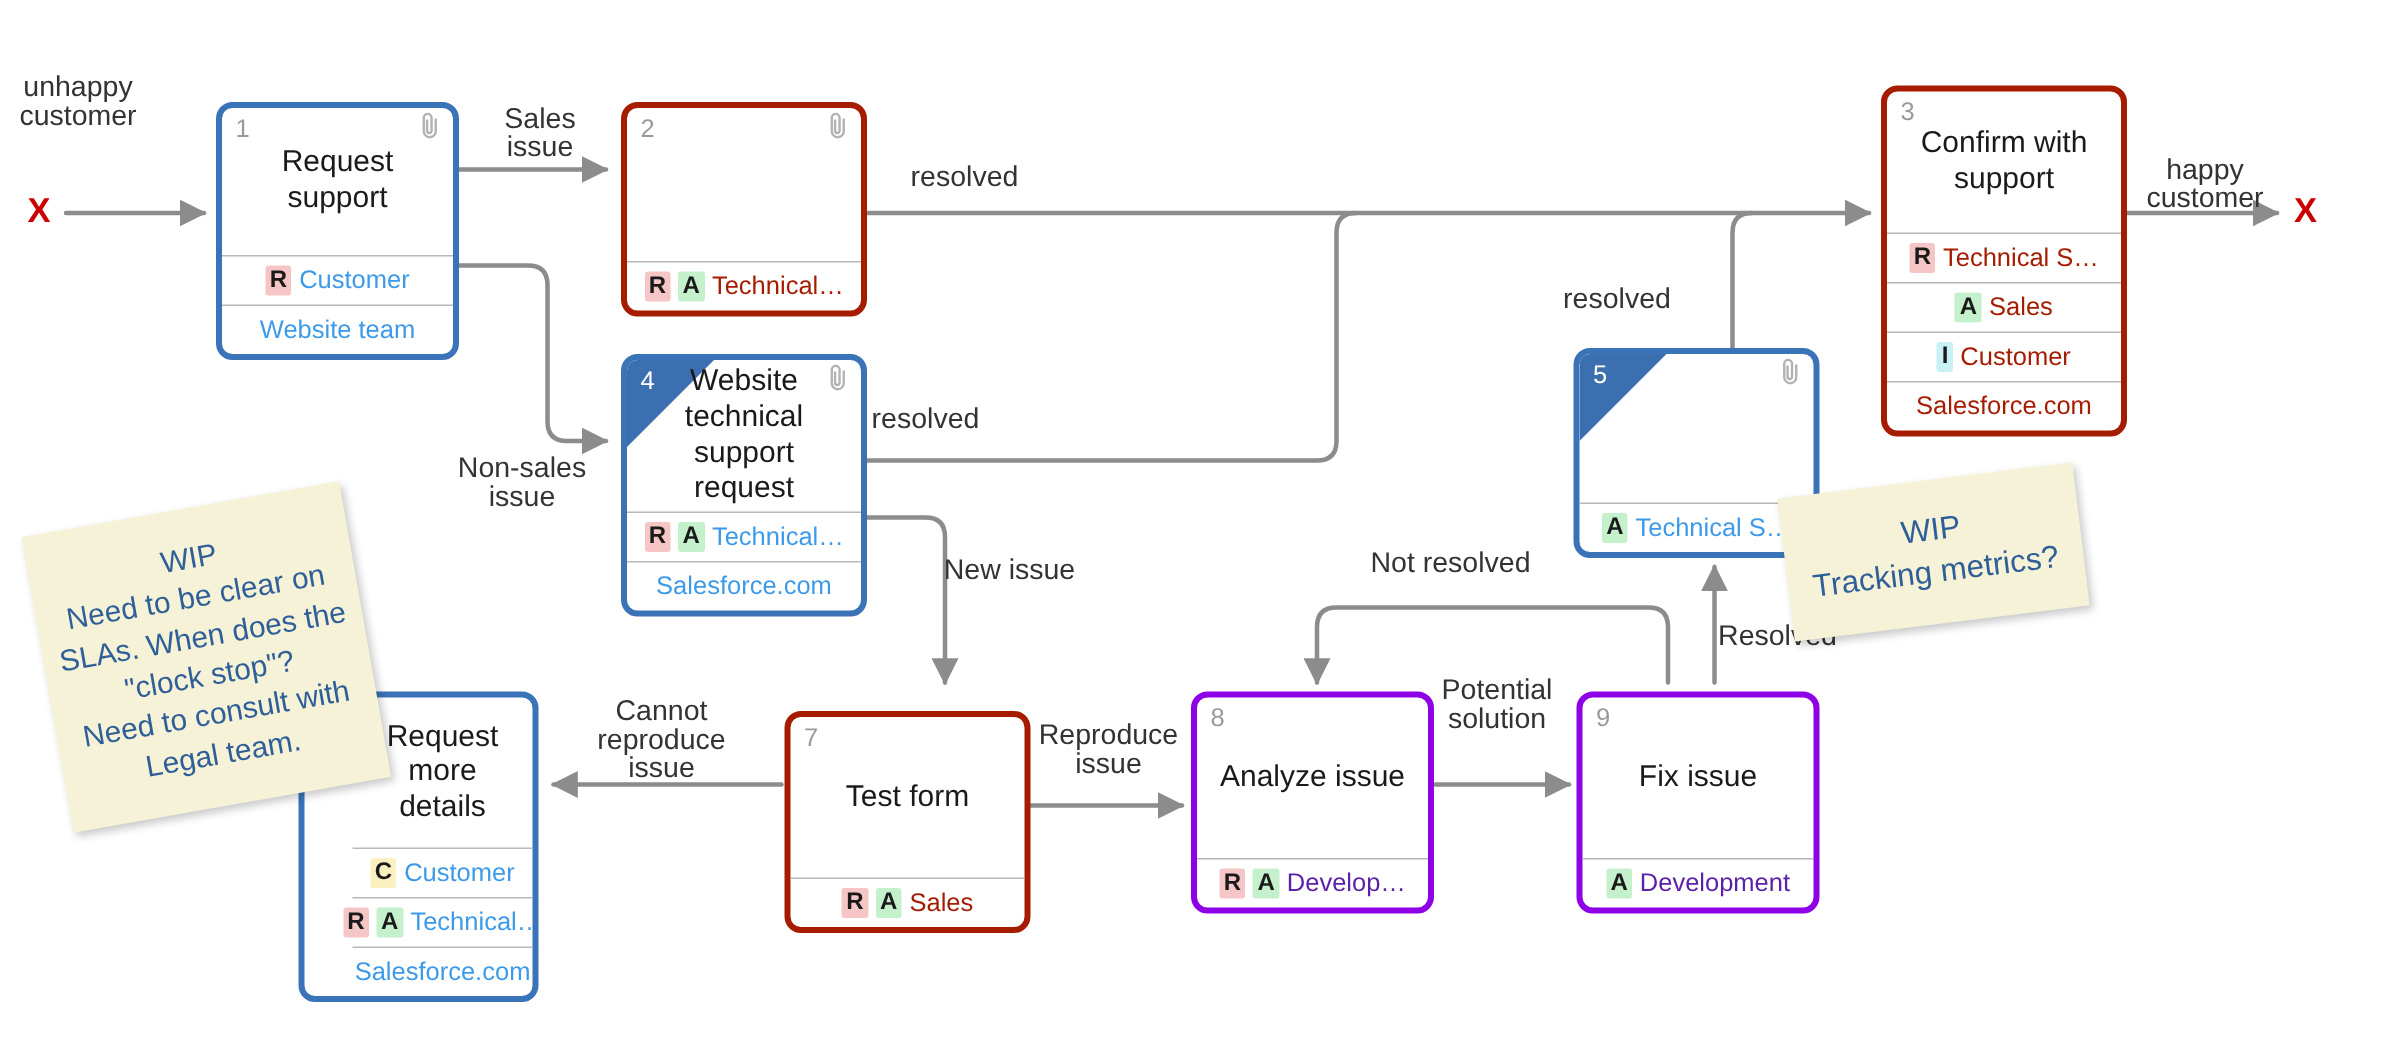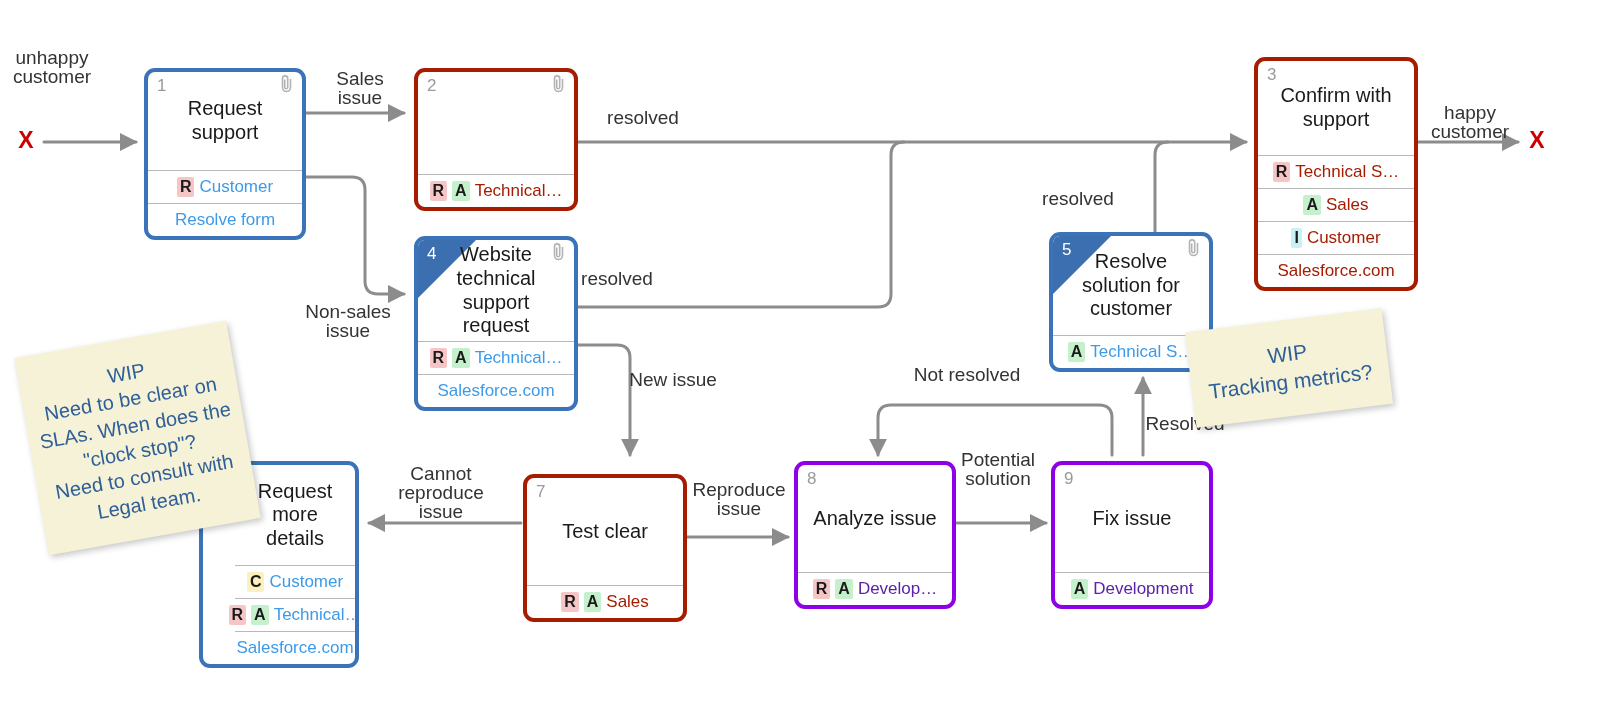--- a/index.html
+++ b/index.html
@@ -218,21 +218,21 @@
         <path d="M11.5 5 L11.5 13.5 a4 4 0 0 1 -8 0 L3.5 4.5 a2.6 2.6 0 0 1 5.2 0 L8.7 13.2 a1.5 1.5 0 0 1 -3 0 L5.7 5.6"></path>
       </svg>
     </span>
     <div class="node-title">Request support</div>
   </div>
   <div class="node-row">
     <span class="badge R">R</span>
     <span class="row-text">Customer</span>
   </div>
   <div class="node-row">
-    <span class="row-text">Resolve form</span>
+    <span class="row-text">Website team</span>
   </div>
 </div>
 
 <div class="node red" id="n2" style="left:414px; top:68px; width:164px; height:143px;">
   <div class="node-head">
     <span class="node-num">2</span>
     <span class="clip-icon">
       <svg width="15" height="19" viewBox="0 0 15 19" fill="none" stroke="#b3b3b3" stroke-width="1.6">
         <path d="M11.5 5 L11.5 13.5 a4 4 0 0 1 -8 0 L3.5 4.5 a2.6 2.6 0 0 1 5.2 0 L8.7 13.2 a1.5 1.5 0 0 1 -3 0 L5.7 5.6"></path>
       </svg>
@@ -290,21 +290,20 @@
 
 <div class="node blue" id="n5" style="left:1049px; top:232px; width:164px; height:140px;">
   <div class="node-head">
     <span class="fold"></span>
     <span class="node-num on-fold">5</span>
     <span class="clip-icon">
       <svg width="15" height="19" viewBox="0 0 15 19" fill="none" stroke="#b3b3b3" stroke-width="1.6">
         <path d="M11.5 5 L11.5 13.5 a4 4 0 0 1 -8 0 L3.5 4.5 a2.6 2.6 0 0 1 5.2 0 L8.7 13.2 a1.5 1.5 0 0 1 -3 0 L5.7 5.6"></path>
       </svg>
     </span>
-    <div class="node-title">Resolve solution for customer</div>
   </div>
   <div class="node-row">
     <span class="badge A">A</span>
     <span class="row-text">Technical S…</span>
   </div>
 </div>
 
 <div class="node blue" id="n6" style="left:199px; top:461px; width:160px; height:207px;padding-left:32px;">
   <div class="node-head">
     <span class="node-num"></span>
@@ -320,21 +319,21 @@
     <span class="row-text">Technical…</span>
   </div>
   <div class="node-row">
     <span class="row-text">Salesforce.com</span>
   </div>
 </div>
 
 <div class="node red" id="n7" style="left:523px; top:474px; width:164px; height:148px;">
   <div class="node-head">
     <span class="node-num">7</span>
-    <div class="node-title">Test clear</div>
+    <div class="node-title">Test form</div>
   </div>
   <div class="node-row">
     <span class="badge R">R</span>
     <span class="badge A">A</span>
     <span class="row-text">Sales</span>
   </div>
 </div>
 
 <div class="node purple" id="n8" style="left:794px; top:461px; width:162px; height:148px;">
   <div class="node-head">

